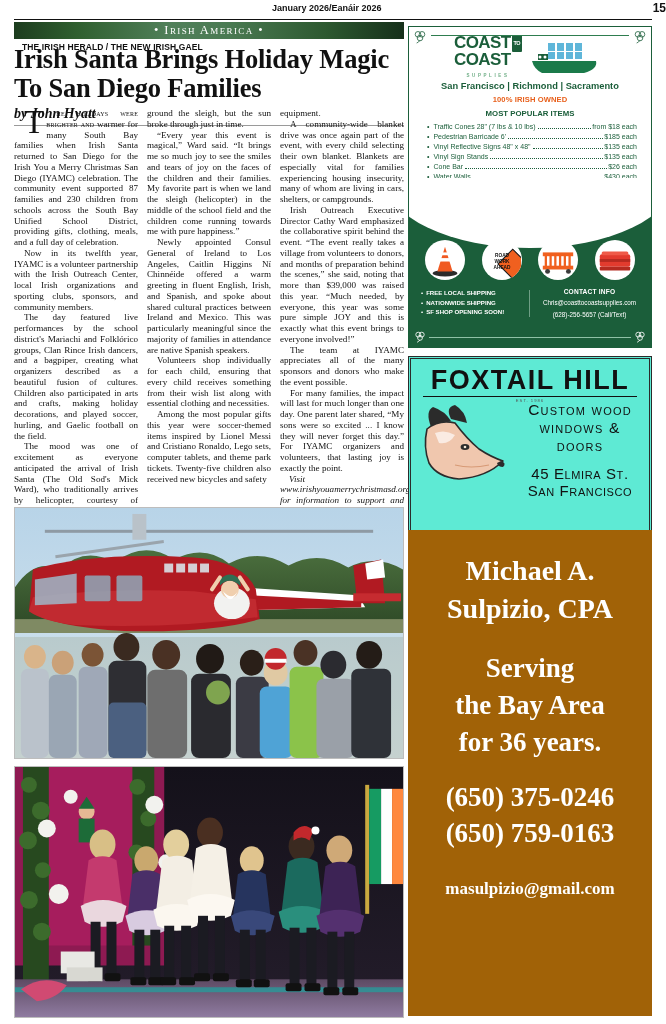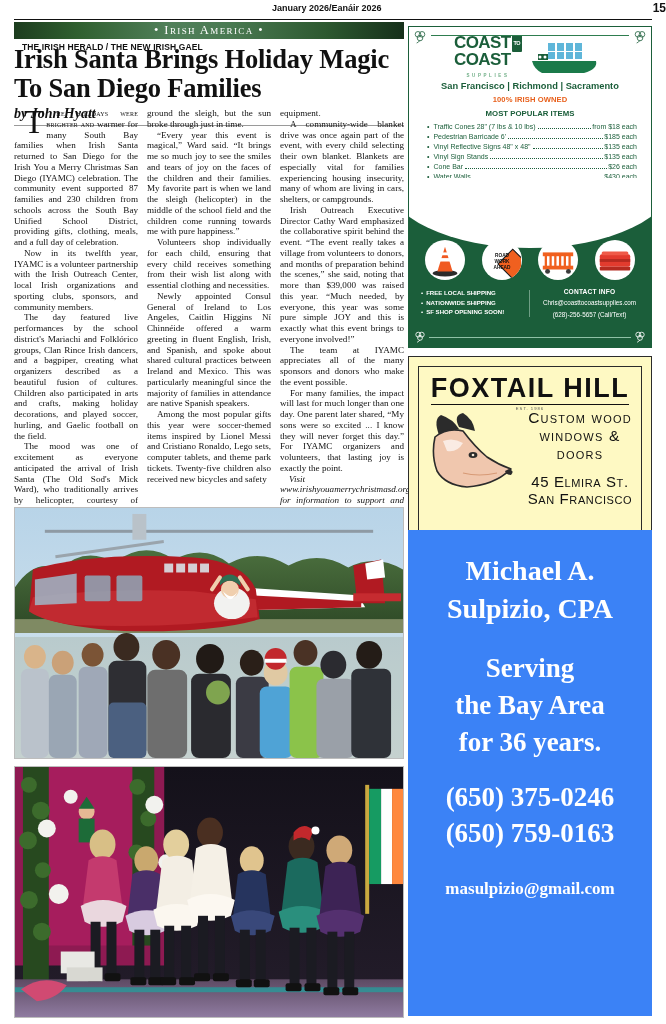--- a/index.html
+++ b/index.html
@@ -230,21 +230,21 @@
     position:absolute; left:20px; right:20px; bottom:9px;
     border-top:1px solid #8fc2a6;
   }
   .c2c-shamrock-b { position:absolute; width:14px; height:14px; bottom:3px; }
   .c2c-shamrock-b.l { left:4px; }
   .c2c-shamrock-b.r { right:4px; }
 
   
   .ad-foxtail {
     position:absolute; left:408px; top:356px; width:244px; height:204px;
-    background:#fef9c3; border:1px solid #2b2b2b; padding:9px;
+    background:#5eead4; border:1px solid #2b2b2b; padding:1px;
   }
   .fox-inner { border:1px solid #2b2b2b; width:100%; height:100%; position:relative; overflow:hidden; }
   .fox-title {
     text-align:center; font-family:"Liberation Sans", sans-serif;
     font-weight:bold; font-size:27px; letter-spacing:1.5px;
     margin-top:6px; color:#111;
   }
   .fox-rule { border-top:1.6px solid #111; margin:0 12px; }
   .fox-est {
     text-align:center; font-family:"Liberation Sans", sans-serif;
@@ -266,21 +266,21 @@
     position:absolute; left:13px; right:0; bottom:5px;
     display:flex; justify-content:center; gap:20px;
     font-family:"Liberation Sans", sans-serif;
     font-variant:small-caps; font-size:14px; letter-spacing:.4px;
     color:#111;
   }
 
   
   .ad-sulpizio {
     position:absolute; left:408px; top:530px; width:244px; height:486px;
-    background:#3b82f6; color:#ffffff; text-align:center;
+    background:#a16207; color:#ffffff; text-align:center;
     padding-top:22px;
   }
   .sul-name {
     font-family:"Liberation Serif", serif; font-weight:bold;
     font-size:28px; line-height:38px;
   }
   .sul-serving {
     font-family:"Liberation Serif", serif; font-weight:bold;
     font-size:27px; line-height:37px; margin-top:22px;
   }
@@ -321,22 +321,22 @@
   <div class="col">
     <p class="dropcap-para"><span class="smallcaps-lead">The holidays were brighter and</span> warmer for many South Bay families when Irish Santa returned to San Diego for the Irish You a Merry Christmas San Diego (IYAMC) celebration. The community event supported 87 families and 230 children from schools across the South Bay Unified School District, providing gifts, clothing, meals, and a full day of celebration.</p>
     <p>Now in its twelfth year, IYAMC is a volunteer partnership with the Irish Outreach Center, local Irish organizations and sporting clubs, sponsors, and community members.</p>
     <p>The day featured live performances by the school district's Mariachi and Folklórico groups, Clan Rince Irish dancers, and a bagpiper, creating what organizers described as a beautiful fusion of cultures. Children also participated in arts and crafts, making holiday decorations, and played soccer, hurling, and Gaelic football on the field.</p>
     <p>The mood was one of excitement as everyone anticipated the arrival of Irish Santa (The Old Sod's Mick Ward), who traditionally arrives by helicopter, courtesy of Corporate Helicopters. That morning, however, fog threatened to</p>
   </div>
 
   <div class="col">
     <p class="noindent">ground the sleigh, but the sun broke through just in time.</p>
     <p>“Every year this event is magical,” Ward said. “It brings me so much joy to see the smiles and tears of joy on the faces of the children and their families. My favorite part is when we land the sleigh (helicopter) in the middle of the school field and the children come running towards me with pure happiness.”</p>
+    <p>Newly appointed Consul General of Ireland to Los Angeles, Caitlin Higgins Ní Chinnéide offered a warm greeting in fluent English, Irish, and Spanish, and spoke about shared cultural practices between Ireland and Mexico. This was particularly meaningful since the majority of families in attendance are native Spanish speakers.</p>
     <p>Volunteers shop individually for each child, ensuring that every child receives something from their wish list along with essential clothing and necessities.</p>
-    <p>Newly appointed Consul General of Ireland to Los Angeles, Caitlin Higgins Ní Chinnéide offered a warm greeting in fluent English, Irish, and Spanish, and spoke about shared cultural practices between Ireland and Mexico. This was particularly meaningful since the majority of families in attendance are native Spanish speakers.</p>
     <p>Among the most popular gifts this year were soccer-themed items inspired by Lionel Messi and Cristiano Ronaldo, Lego sets, computer tablets, and theme park tickets. Twenty-five children also received new bicycles and safety</p>
   </div>
 
   <div class="col">
     <p class="noindent">equipment.</p>
     <p>A community-wide blanket drive was once again part of the event, with every child selecting their own blanket. Blankets are especially vital for families experiencing housing insecurity, many of whom are living in cars, shelters, or campgrounds.</p>
     <p>Irish Outreach Executive Director Cathy Ward emphasized the collaborative spirit behind the event. “The event really takes a village from volunteers to donors, and months of preparation behind the scenes,” she said, noting that more than $39,000 was raised this year. “Much needed, by everyone, this year was some pure simple JOY and this is exactly what this event brings to everyone involved!”</p>
     <p>The team at IYAMC appreciates all of the many sponsors and donors who make the event possible.</p>
     <p>For many families, the impact will last for much longer than one day. One parent later shared, “My sons were so excited ... I know they will never forget this day.” For IYAMC organizers and volunteers, that lasting joy is exactly the point.</p>
     <p class="closing">Visit www.irishyouamerrychristmasd.org for information to support and volunteer.</p>

